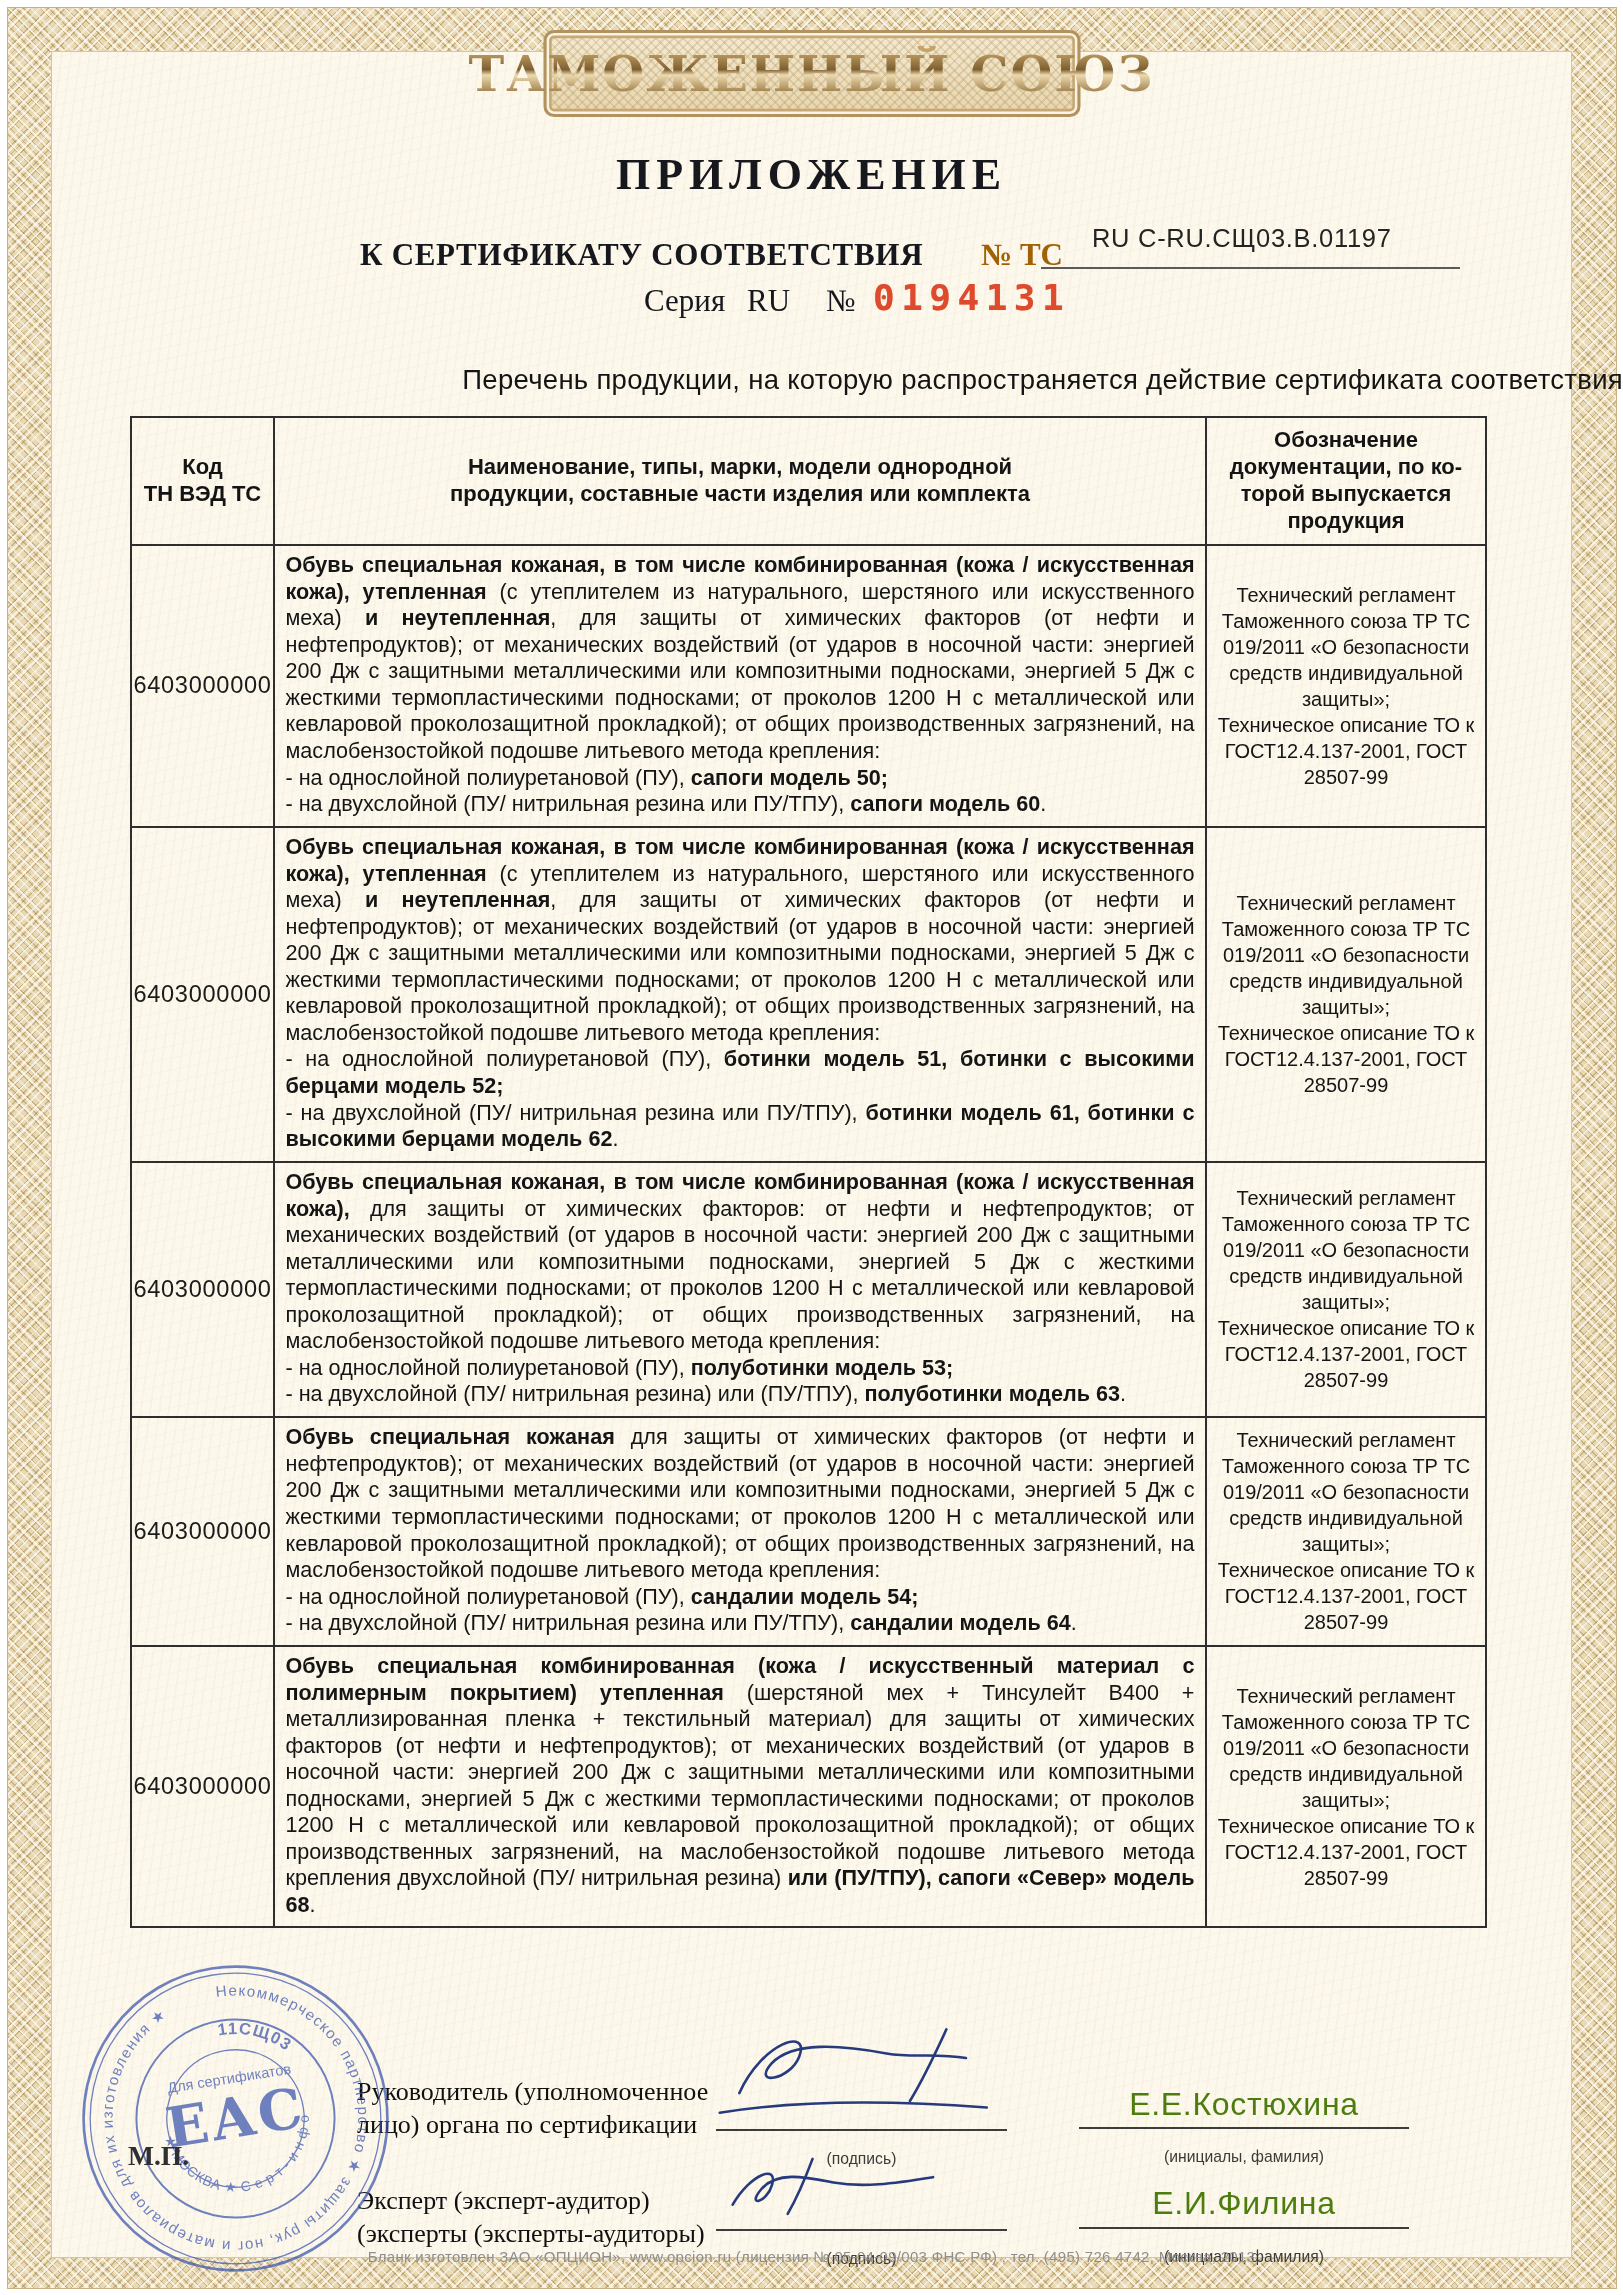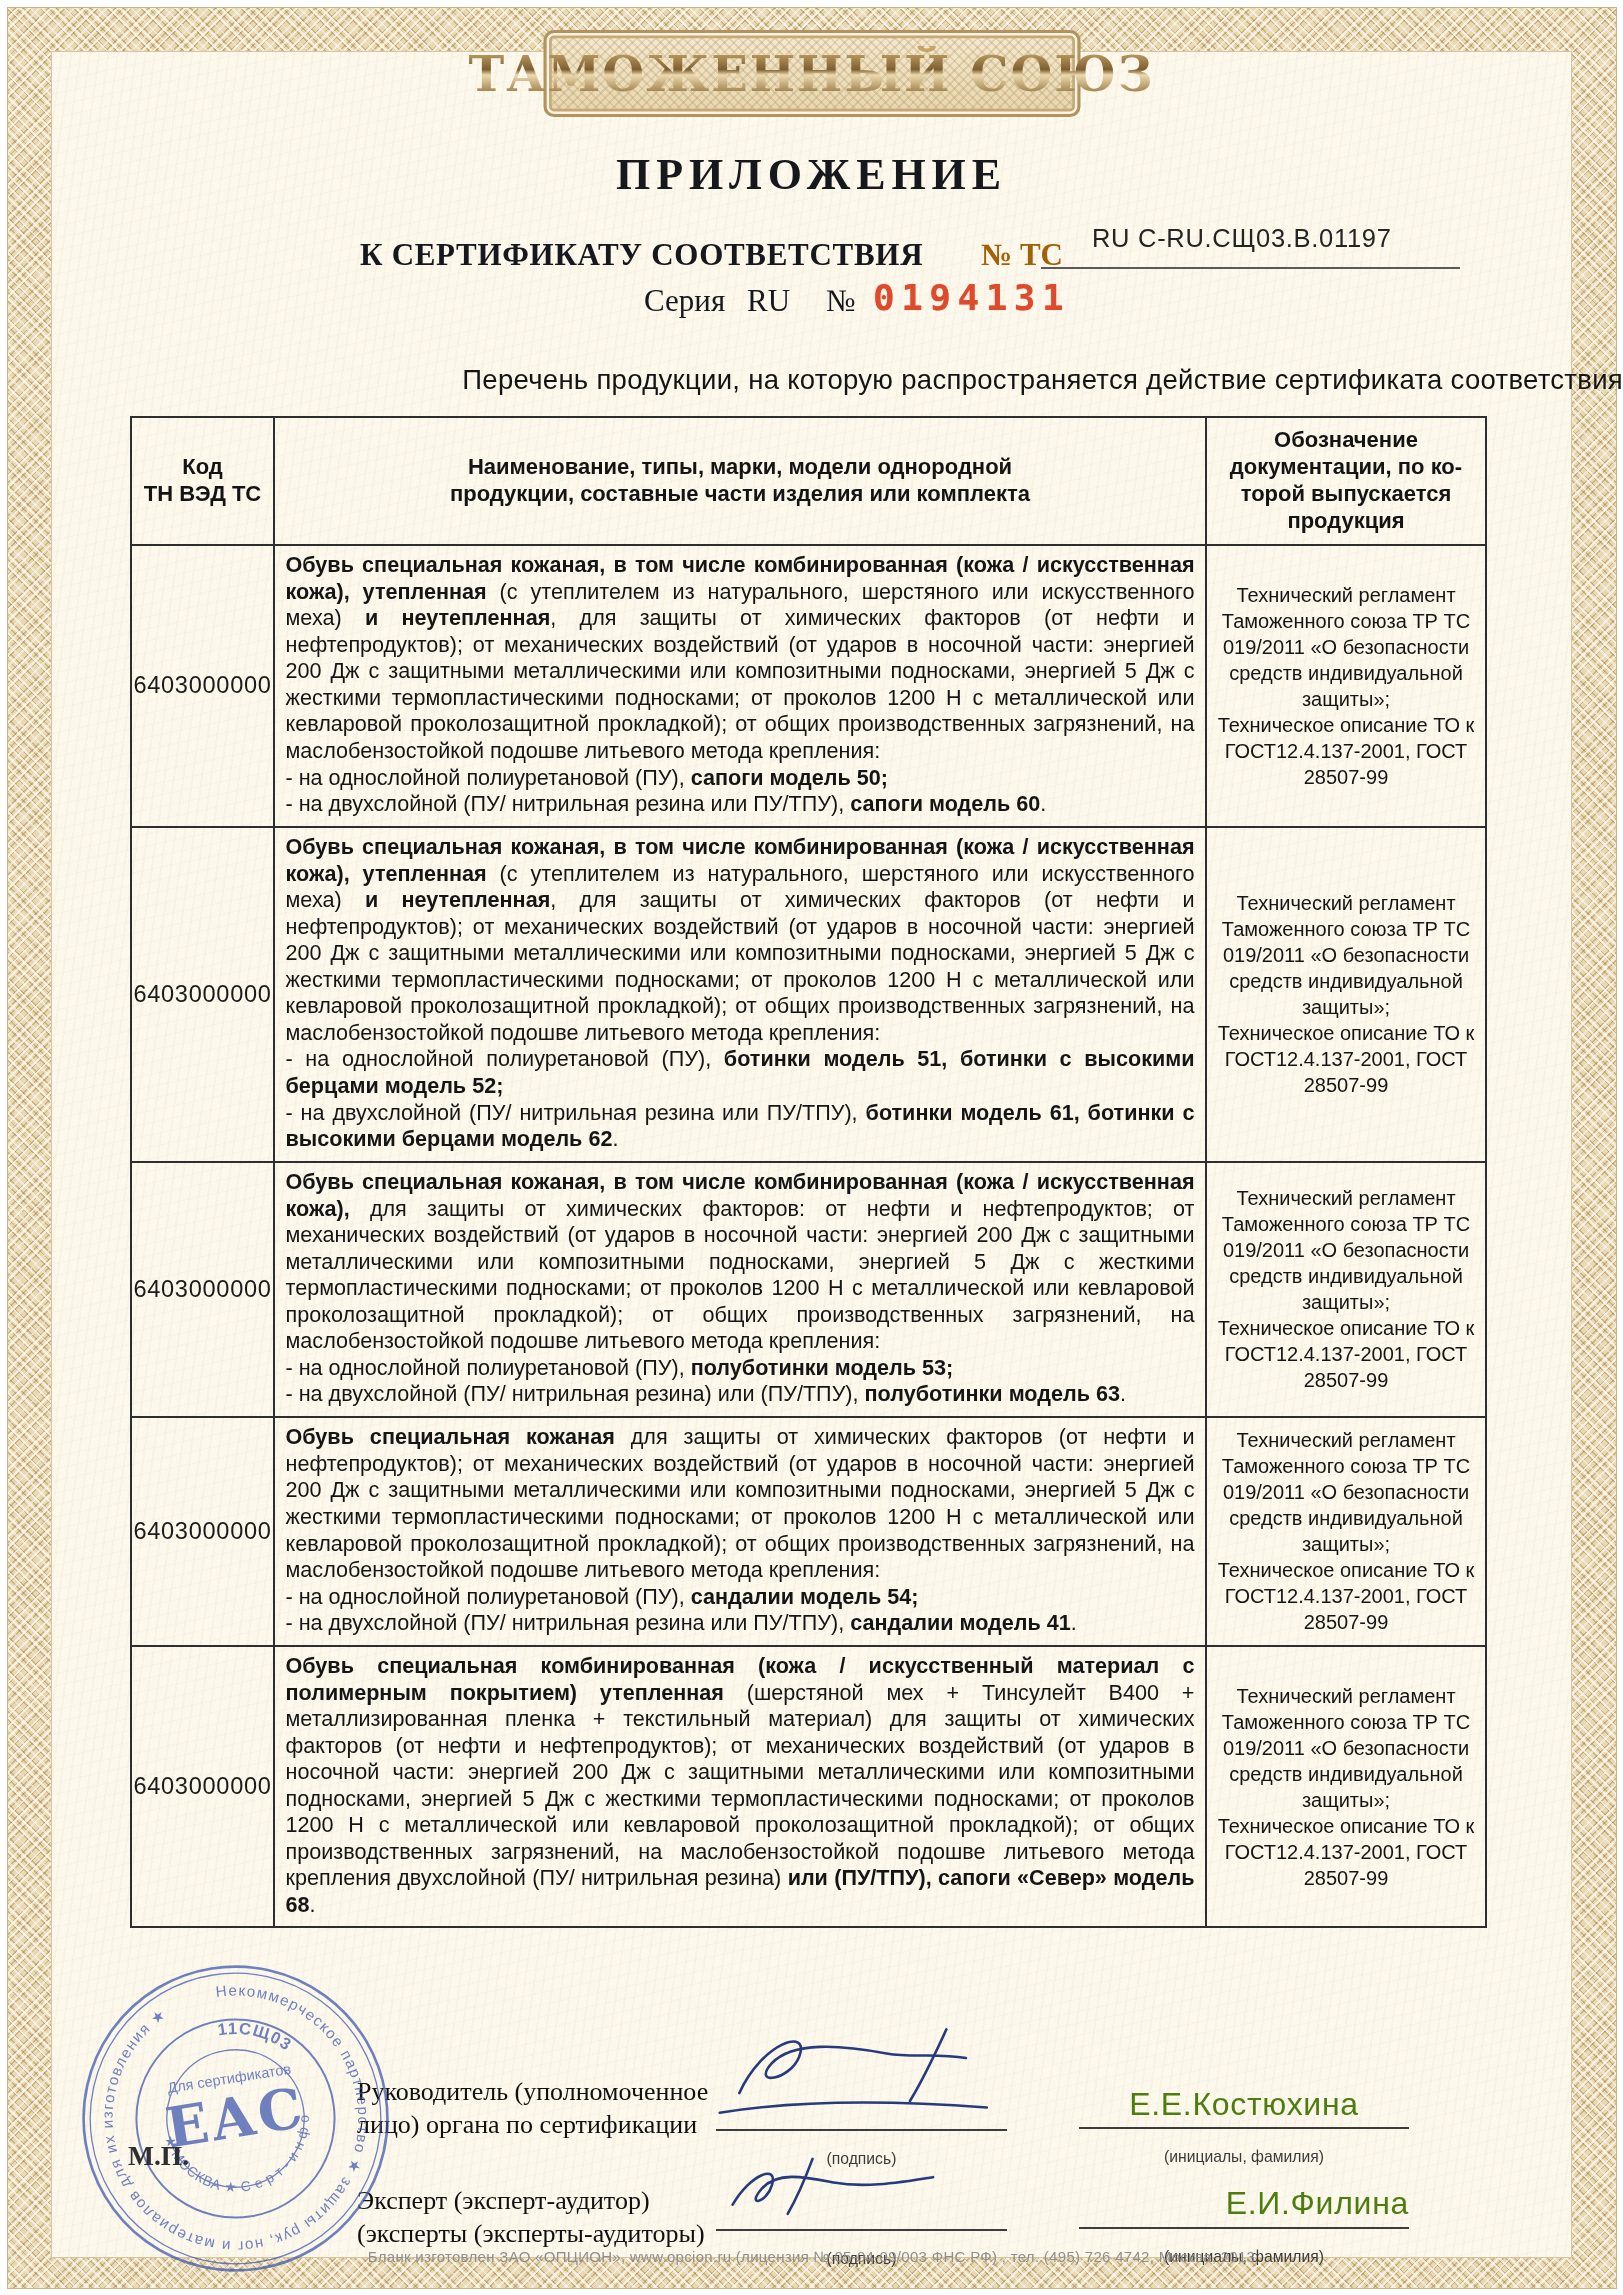--- a/index.html
+++ b/index.html
@@ -124,21 +124,21 @@
   }
   .cap-sign1{left:716px;width:291px;top:2135px;}
   .cap-sign2{left:716px;width:291px;top:2235px;}
   .cap-name1{left:1079px;width:330px;top:2133px;}
   .cap-name2{left:1079px;width:330px;top:2233px;}
   .name{
     position:absolute;left:1079px;width:330px;text-align:center;
     font-size:32px;color:#4d7c0f;letter-spacing:0.7px;
   }
   .name1{top:2086px;}
-  .name2{top:2185px;text-align:right;}
+  .name2{top:2185px;}
   .sig{position:absolute;}
   .sig1{left:693px;top:2015px;}
   .sig2{left:713px;top:2147px;}
   .stamp{
     position:absolute;left:77px;top:1960px;width:317px;height:317px;
     opacity:.72;transform:rotate(-9deg);
   }
   .mp{
     position:absolute;left:128px;top:2140px;
     font-family:"Liberation Serif", serif;font-weight:bold;font-size:27.5px;color:#2e2e33;
@@ -240,21 +240,21 @@
 защиты»;
 Техническое описание ТО к
 ГОСТ12.4.137-2001, ГОСТ
 28507-99</td>
           </tr>
           <tr>
             <td class="code-cell">6403000000</td>
             <td class="desc-cell">
               <div class="desc-para"><span class="b">Обувь специальная кожаная </span><span>для защиты от химических факторов (от нефти и нефтепродуктов); от механических воздействий (от ударов в носочной части: энергией 200 Дж с защитными металлическими или композитными подносками, энергией 5 Дж с жесткими термопластическими подносками; от проколов 1200 Н с металлической или кевларовой проколозащитной прокладкой); от общих производственных загрязнений, на маслобензостойкой подошве литьевого метода крепления:</span></div>
               <div class="desc-para"><span>- на однослойной полиуретановой (ПУ), </span><span class="b">сандалии модель 54;</span></div>
-              <div class="desc-para"><span>- на двухслойной (ПУ/ нитрильная резина или ПУ/ТПУ), </span><span class="b">сандалии модель 41</span><span>.</span></div>
+              <div class="desc-para"><span>- на двухслойной (ПУ/ нитрильная резина или ПУ/ТПУ), </span><span class="b">сандалии модель 64</span><span>.</span></div>
             </td>
             <td class="docs-cell">Технический регламент
 Таможенного союза ТР ТС
 019/2011 «О безопасности
 средств индивидуальной
 защиты»;
 Техническое описание ТО к
 ГОСТ12.4.137-2001, ГОСТ
 28507-99</td>
           </tr>

